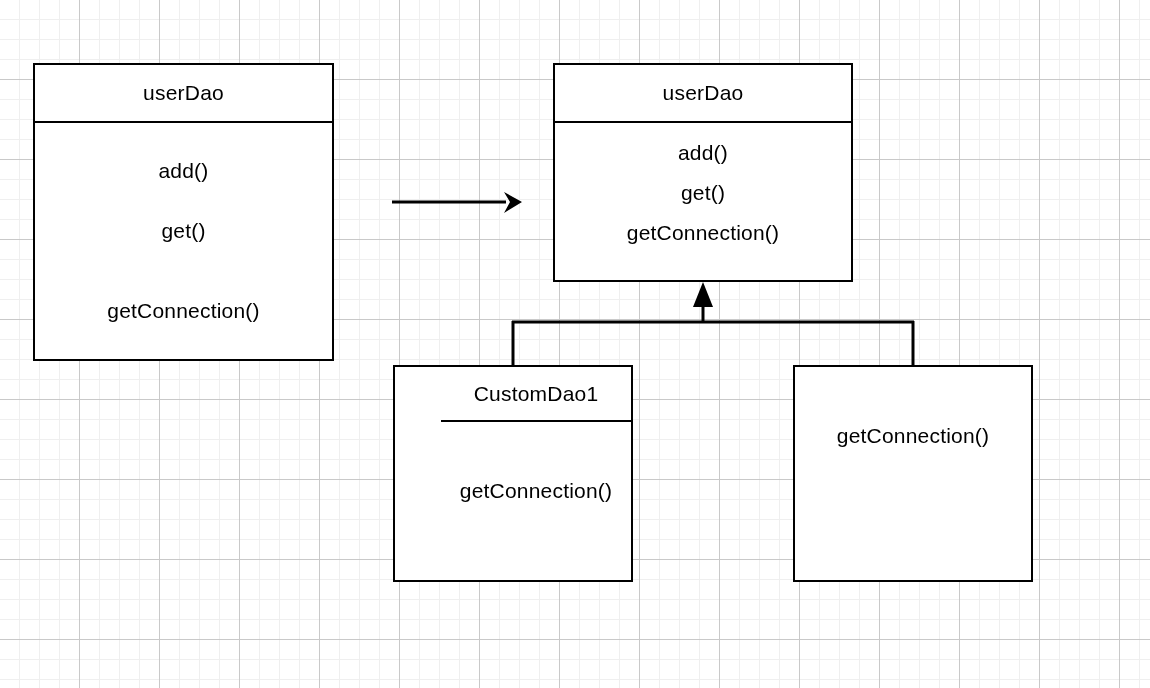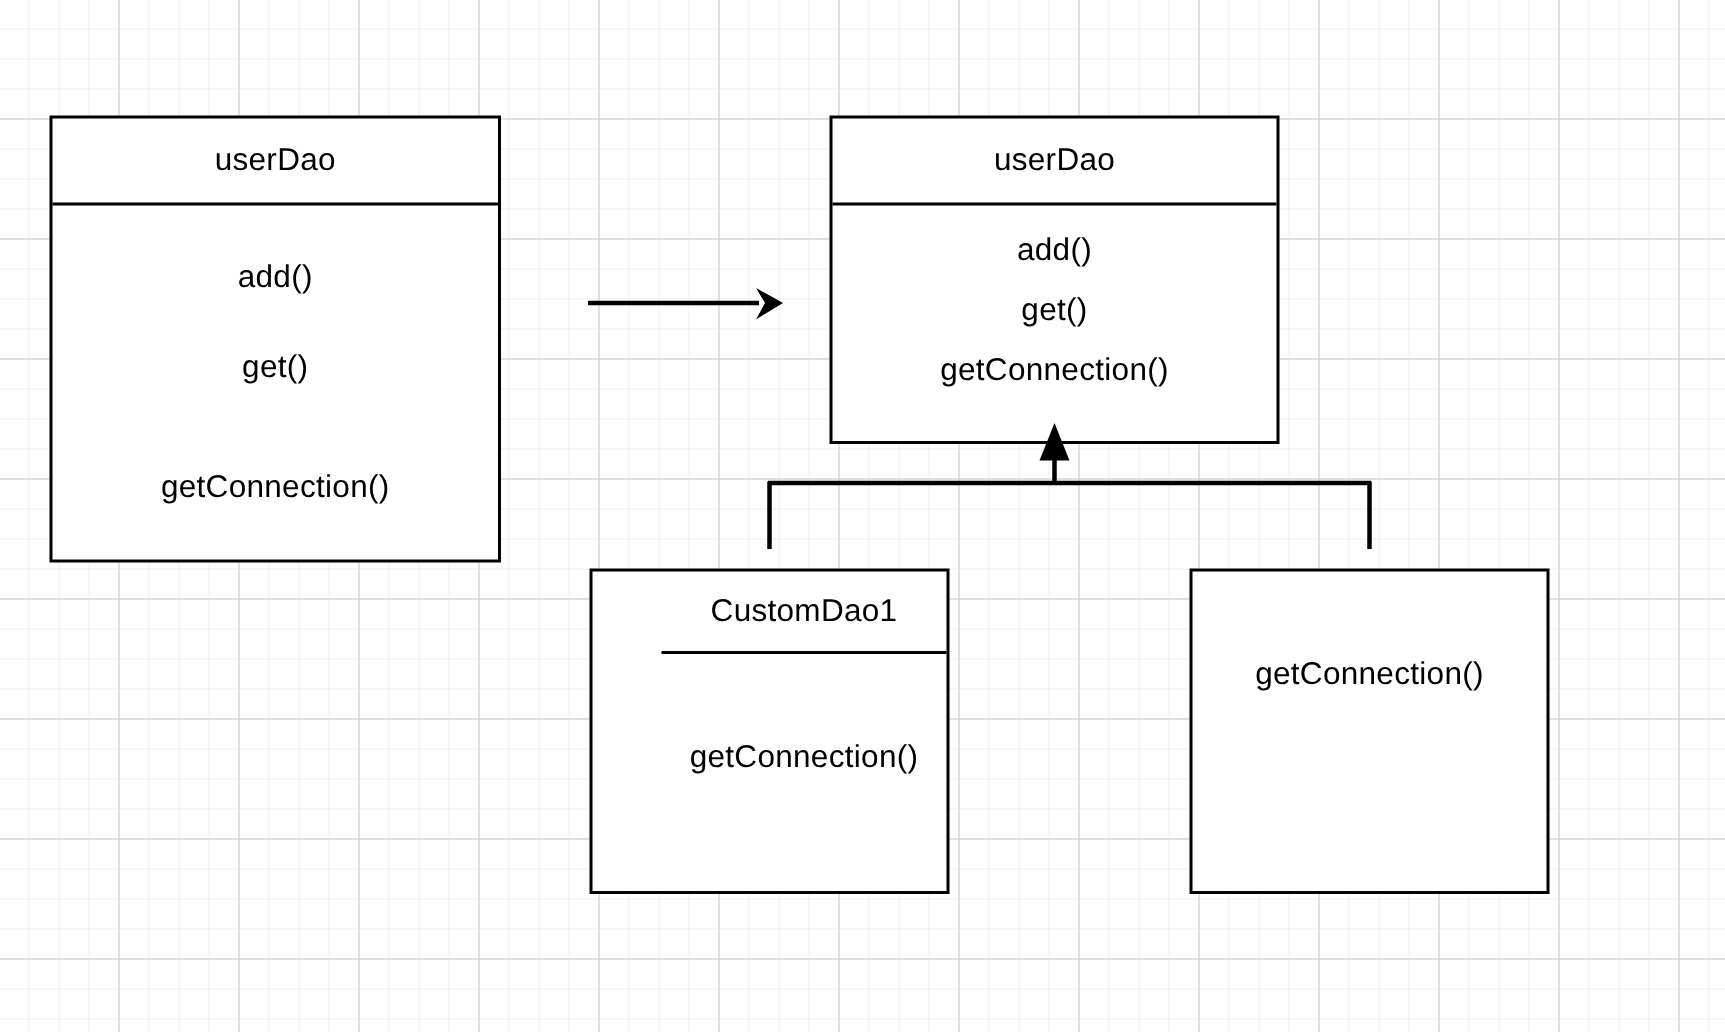--- a/index.html
+++ b/index.html
@@ -23,21 +23,20 @@
     overflow: hidden;
     font-family: "Liberation Sans", sans-serif;
   }
   .uml-class {
     position: absolute;
     background: #ffffff;
     border: 2px solid #000000;
     box-sizing: border-box;
     display: flex;
     flex-direction: column;
-    margin-top: 14px;
   }
   .uml-header {
     box-sizing: border-box;
     border-bottom: 2px solid #000000;
     display: flex;
     align-items: center;
     justify-content: center;
     font-size: 21px;
     color: #000000;
     letter-spacing: 0.2px;

